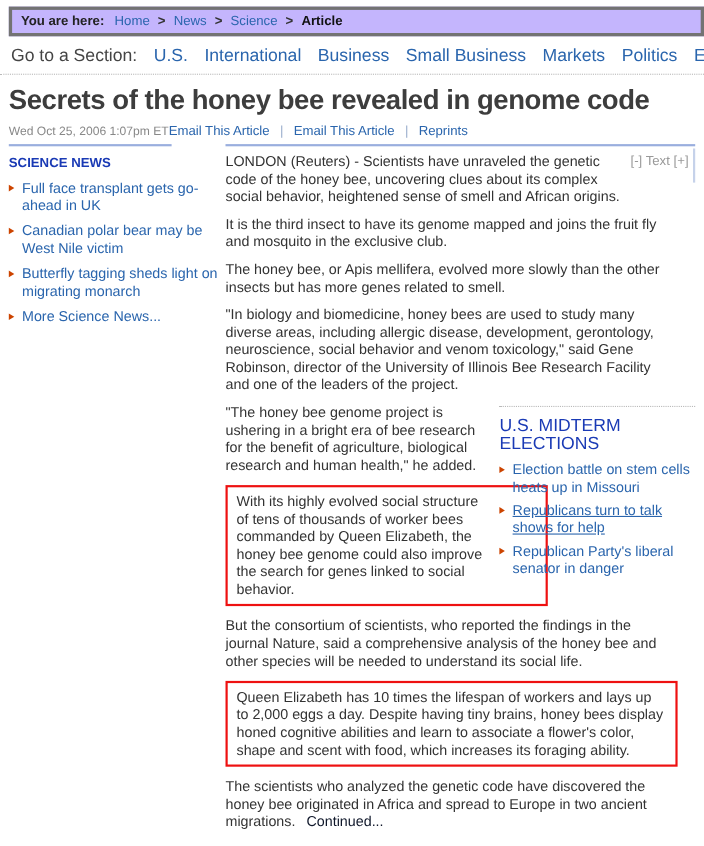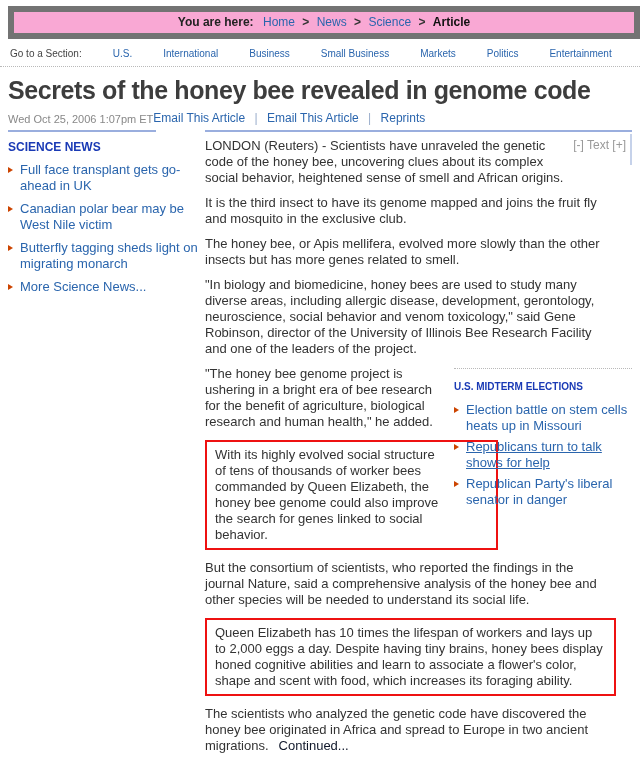--- a/index.html
+++ b/index.html
@@ -1,30 +1,30 @@
 <!DOCTYPE html>
 <html><head>
 <meta charset="utf-8">
 <style>
   * { margin:0; padding:0; box-sizing:border-box; }
   html,body { background:#fff; }
   body { font-family:"Liberation Sans","DejaVu Sans",sans-serif; color:#333; }
   .page { width:640px; height:769px; overflow:hidden; background:#fff; padding-top:6px; }
 
   
-  .crumb-bar { margin-left:8px; background:#f9a8d4; border:6px solid #737373;
-    padding:3px 8px 4px 8px; font-size:12px; color:#222;text-align:center; }
+  .crumb-bar { margin-left:8px; background:#c4b5fd; border:3px solid #737373;
+    padding:3px 8px 4px 8px; font-size:12px; color:#222; }
   .crumb-bar .bc-label { font-weight:bold; margin-right:6px; }
   .crumb-bar a { color:#2a65ad; text-decoration:none; }
   .bc-sep { font-weight:bold; color:#333; margin:0 4px; }
   .bc-current { font-weight:bold; color:#111; }
 
   
-  .section-nav { display:flex; align-items:center; gap:31px; white-space:nowrap;
-    overflow:hidden; padding:9px 0 7px 10px; font-size:10px; }
+  .section-nav { display:flex; align-items:center; gap:15px; white-space:nowrap;
+    overflow:hidden; padding:9px 0 7px 10px; font-size:16px; }
   .section-nav .sn-label { color:#444; }
   .section-nav a { color:#2a65ad; text-decoration:none; flex:none; }
   .dotted-sep { border-bottom:1px dotted #b9b9b9; height:1px; margin:0 0 2px 0; }
 
   
   h1.headline { font-size:25px; letter-spacing:-0.4px; color:#3d3d3d;
     padding:7px 8px 2px 8px; font-weight:bold; }
   .meta-row { display:flex; justify-content:flex-start; align-items:flex-end;
     padding:4px 8px 5px 8px; }
   .dateline { font-size:11px; color:#888; }
@@ -48,21 +48,21 @@
   .art-rule { height:2px; background:#9aaede; margin-bottom:2px; }
   .text-size { float:right; color:#999; font-size:12px; padding:3px 4px 12px 10px;
     border-right:2px solid #c6d2ea; margin-left:6px; margin-bottom:2px;text-align:center; }
   .text-size span { cursor:pointer; }
   .article p { margin:8px 16px 9px 0; }
   .article p.first { margin-top:6px; }
 
   
   .midterm { float:right; width:178px; margin:2px 0 6px 10px;
     border-top:1px dotted #b9b9b9; padding-top:10px; }
-  .midterm-head { font-size:10px; font-weight:bold; color:#1a3ab5; margin-bottom:7px; }
+  .midterm-head { font-size:16px; font-weight:normal; color:#1a3ab5; margin-bottom:7px; }
   .midterm ul.bullet-list li { margin-bottom:5px; }
   .midterm a.u { text-decoration:underline; }
 
   .redbox { border:2px solid #ee1111; padding:5px 8px; margin:10px 16px 10px 0; }
   .redbox.narrow { width:293px; margin-right:0; }
 
   a.continued { color:#0f172a; font-weight:normal; text-decoration:none; margin-left:10px; }
   .copyright { color:#a0a0a0; font-size:12px; margin-top:14px; }
 </style>
 </head>

